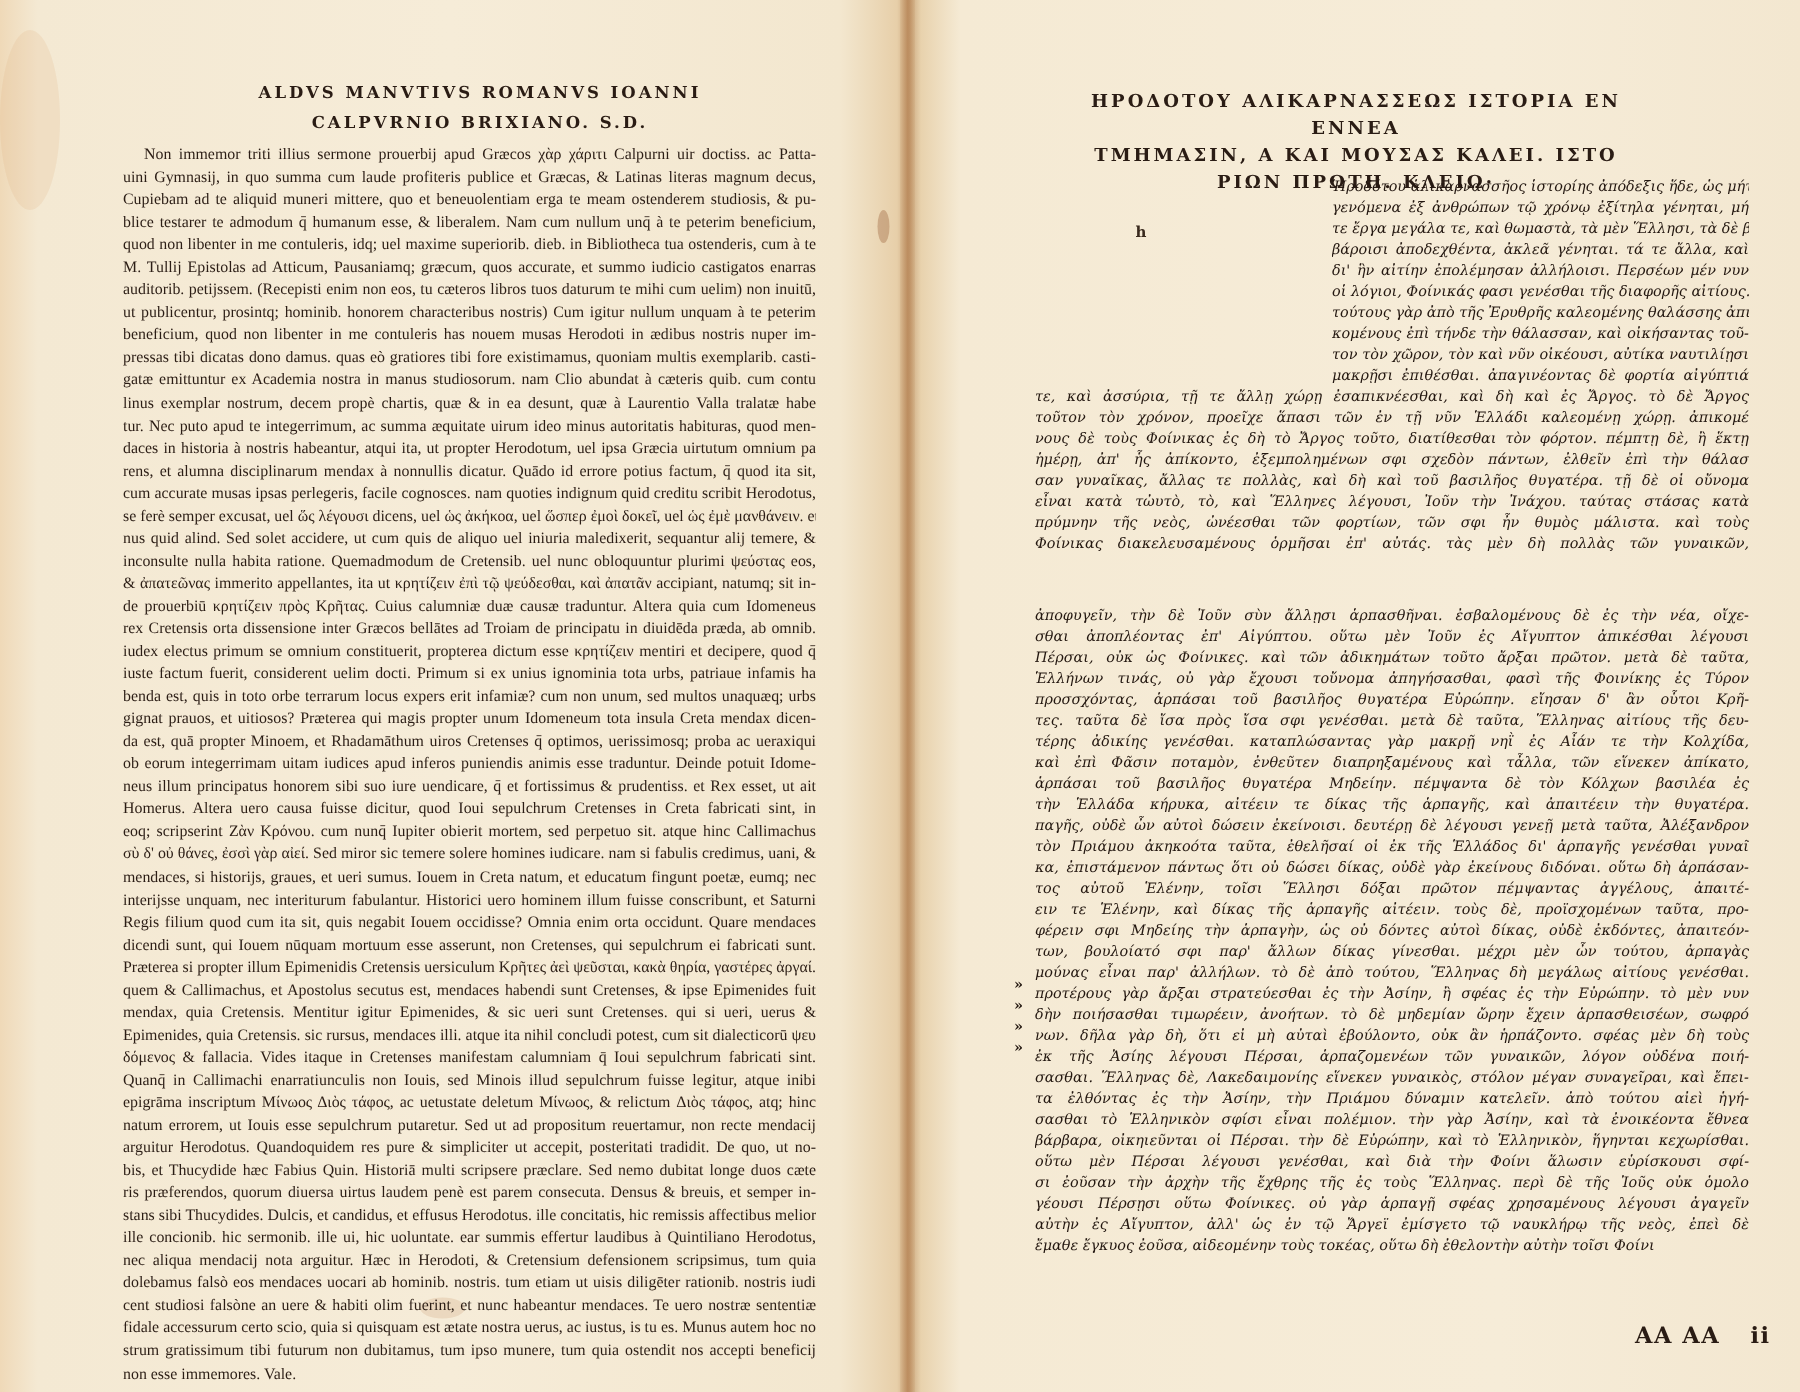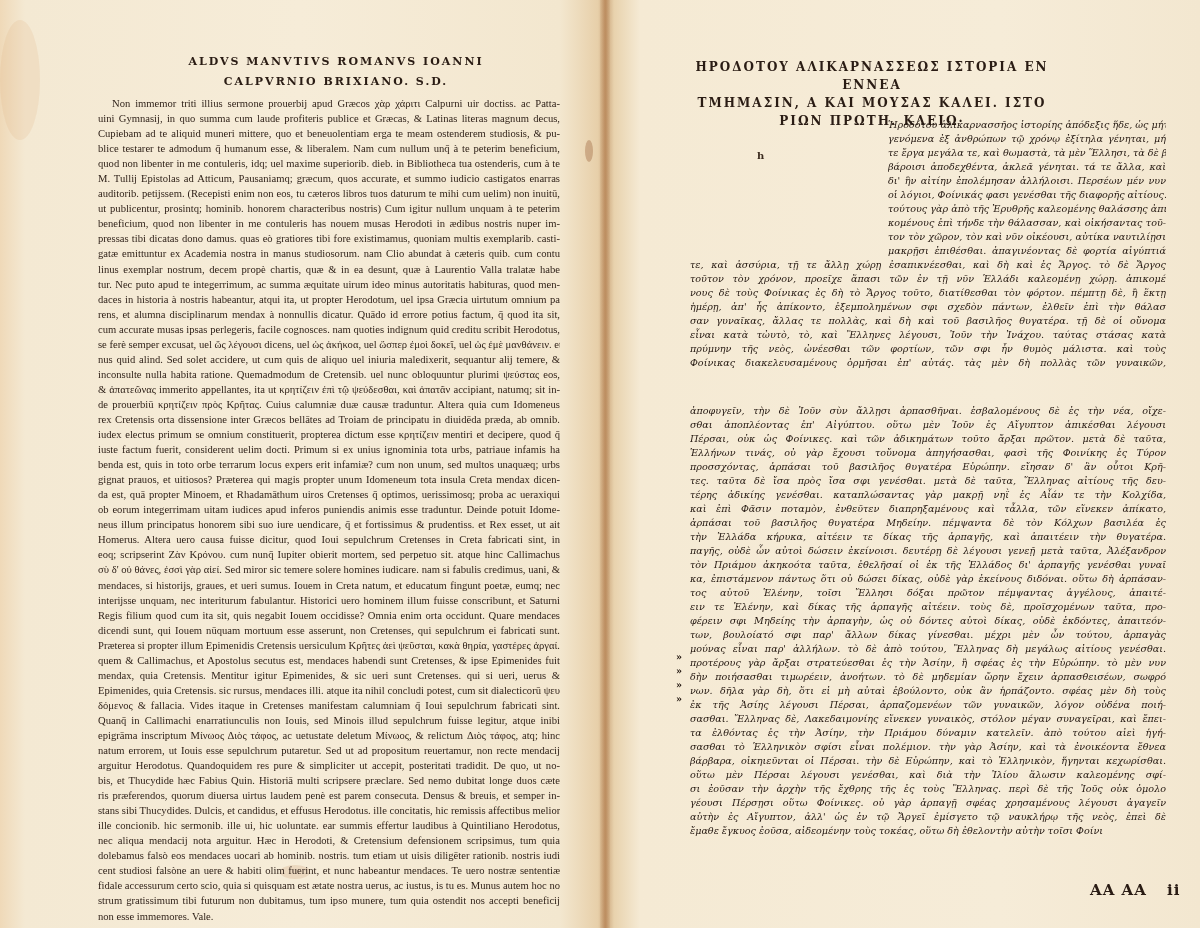--- a/index.html
+++ b/index.html
@@ -6,32 +6,32 @@
   body {
     width: 1200px; height: 928px; overflow: hidden;
     background: #efe6cf;
     font-family: "DejaVu Serif", serif;
   }
   .spread {
     position: relative; width: 1200px; height: 928px;
     background: linear-gradient(90deg, #efd9b8 0px, #f4e9d3 25px, #f6ecd8 300px, #f3e7cf 560px, #e7cfa9 598px, #c9a47a 606px, #e8d2ad 614px, #f5ead4 640px, #f6ecd8 1000px, #f3e7d0 1200px);
   }
   .page { position: absolute; top: 0; height: 928px; }
-  .page-left { left: 16px; width: 575px; }
+  .page-left { left: 0; width: 575px; }
   .page-right { left: 607px; width: 593px; }
   .gutter {
     position: absolute; left: 600px; top: 0; width: 10px; height: 928px;
     background: linear-gradient(90deg, rgba(190,140,90,0.15), rgba(170,110,60,0.45), rgba(190,140,90,0.15));
   }
   .heading {
     position: absolute; text-align: center; color: #2a1c14;
     font-family: "DejaVu Serif", serif; font-weight: bold; letter-spacing: 2px;
   }
   .left-heading { left: 140px; top: 52px; width: 360px; font-size: 11px; line-height: 20px; }
-  .right-heading { left: 672px; top: 58px; width: 400px; font-size: 12px; line-height: 18px; }
+  .right-heading { left: 704px; top: 58px; width: 400px; font-size: 12px; line-height: 18px; }
   .latin-body {
     position: absolute; left: 82px; top: 96px; width: 462px;
     font-family: "Liberation Serif", serif; 
     font-size: 10.6px; line-height: 15.05px; color: #2b1d15;
     text-align: justify;
   }
   .latin-body .line { display: block; white-space: nowrap; overflow: hidden; text-align: justify; text-align-last: justify; }
   .latin-body .line.last { text-align-last: left; }
   .greek-body {
     position: absolute; left: 690px; top: 118px; width: 476px;
@@ -175,21 +175,21 @@
       <span class="line" style="position: relative;">δὴν ποιήσασθαι τιμωρέειν, ἀνοήτων. τὸ δὲ μηδεμίαν ὤρην ἔχειν ἁρπασθεισέων, σωφρό</span>
       <span class="quote-mark" style="top: 546px;">»</span>
       <span class="line" style="position: relative;">νων. δῆλα γὰρ δὴ, ὅτι εἰ μὴ αὐταὶ ἐβούλοντο, οὐκ ἂν ἡρπάζοντο. σφέας μὲν δὴ τοὺς</span>
       <span class="quote-mark" style="top: 560px;">»</span>
       <span class="line" style="position: relative;">ἐκ τῆς Ἀσίης λέγουσι Πέρσαι, ἁρπαζομενέων τῶν γυναικῶν, λόγον οὐδένα ποιή-</span>
       <span class="quote-mark" style="top: 574px;">»</span>
       <span class="line" style="position: relative;">σασθαι. Ἕλληνας δὲ, Λακεδαιμονίης εἵνεκεν γυναικὸς, στόλον μέγαν συναγεῖραι, καὶ ἔπει-</span>
       <span class="line" style="position: relative;">τα ἐλθόντας ἐς τὴν Ἀσίην, τὴν Πριάμου δύναμιν κατελεῖν. ἀπὸ τούτου αἰεὶ ἡγή-</span>
       <span class="line" style="position: relative;">σασθαι τὸ Ἑλληνικὸν σφίσι εἶναι πολέμιον. τὴν γὰρ Ἀσίην, καὶ τὰ ἐνοικέοντα ἔθνεα</span>
       <span class="line" style="position: relative;">βάρβαρα, οἰκηιεῦνται οἱ Πέρσαι. τὴν δὲ Εὐρώπην, καὶ τὸ Ἑλληνικὸν, ἥγηνται κεχωρίσθαι.</span>
-      <span class="line" style="position: relative;">οὕτω μὲν Πέρσαι λέγουσι γενέσθαι, καὶ διὰ τὴν Ἰλίου ἅλωσιν καλεομένης σφί-</span>
+      <span class="line" style="position: relative;">οὕτω μὲν Πέρσαι λέγουσι γενέσθαι, καὶ διὰ τὴν Φοίνι ἅλωσιν εὑρίσκουσι σφί-</span>
       <span class="line" style="position: relative;">σι ἐοῦσαν τὴν ἀρχὴν τῆς ἔχθρης τῆς ἐς τοὺς Ἕλληνας. περὶ δὲ τῆς Ἰοῦς οὐκ ὁμολο</span>
       <span class="line" style="position: relative;">γέουσι Πέρσῃσι οὕτω Φοίνικες. οὐ γὰρ ἁρπαγῇ σφέας χρησαμένους λέγουσι ἀγαγεῖν</span>
       <span class="line" style="position: relative;">αὐτὴν ἐς Αἴγυπτον, ἀλλ' ὡς ἐν τῷ Ἄργεϊ ἐμίσγετο τῷ ναυκλήρῳ τῆς νεὸς, ἐπεὶ δὲ</span>
       <span class="line last" style="position: relative;">ἔμαθε ἔγκυος ἐοῦσα, αἰδεομένην τοὺς τοκέας, οὕτω δὴ ἐθελοντὴν αὐτὴν τοῖσι Φοίνι</span>
     </div>
 
   <div class="folio">
     <span>AA AA</span>
     <span style="margin-left:14px;">ii</span>
   </div>

